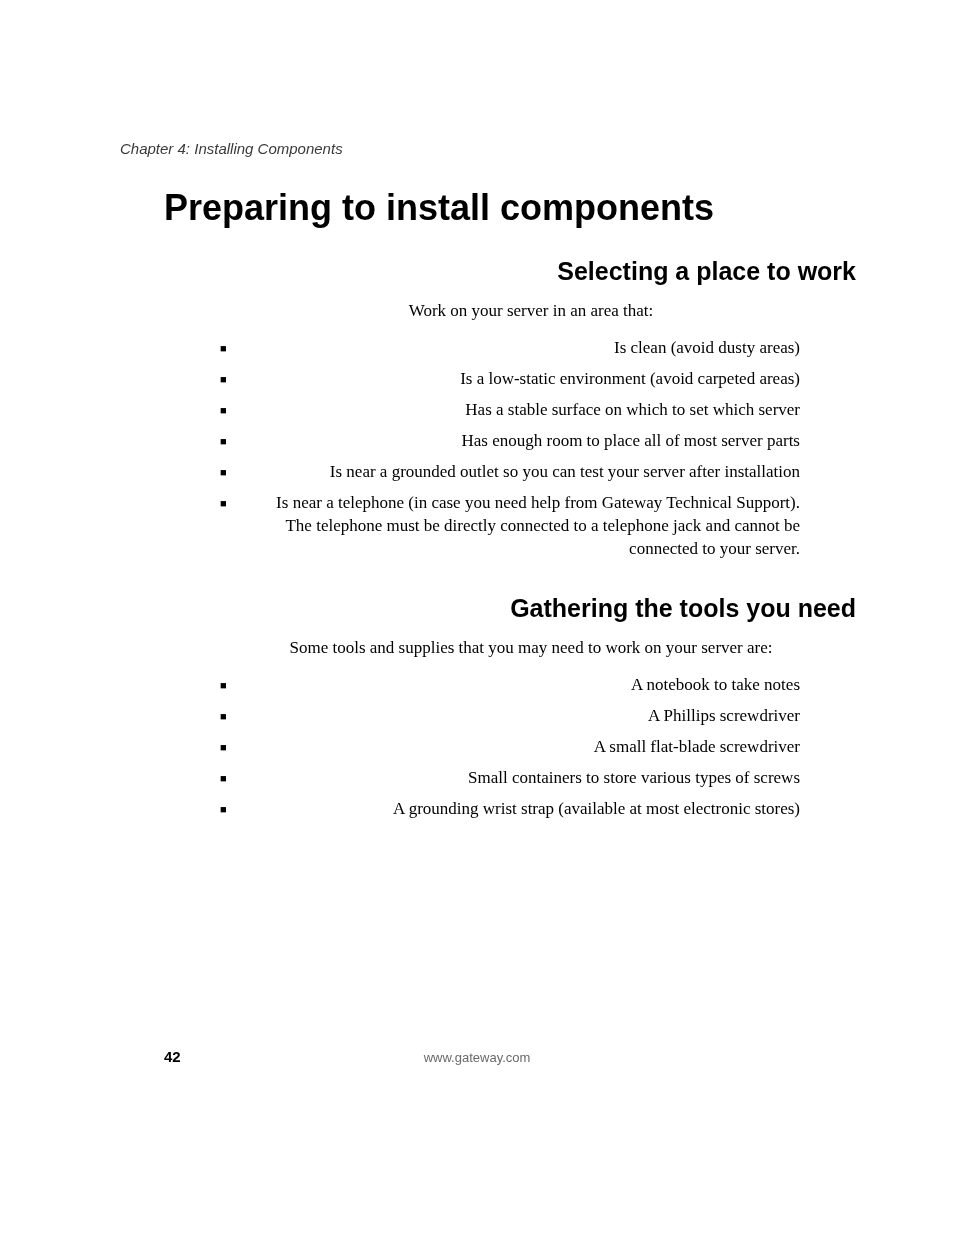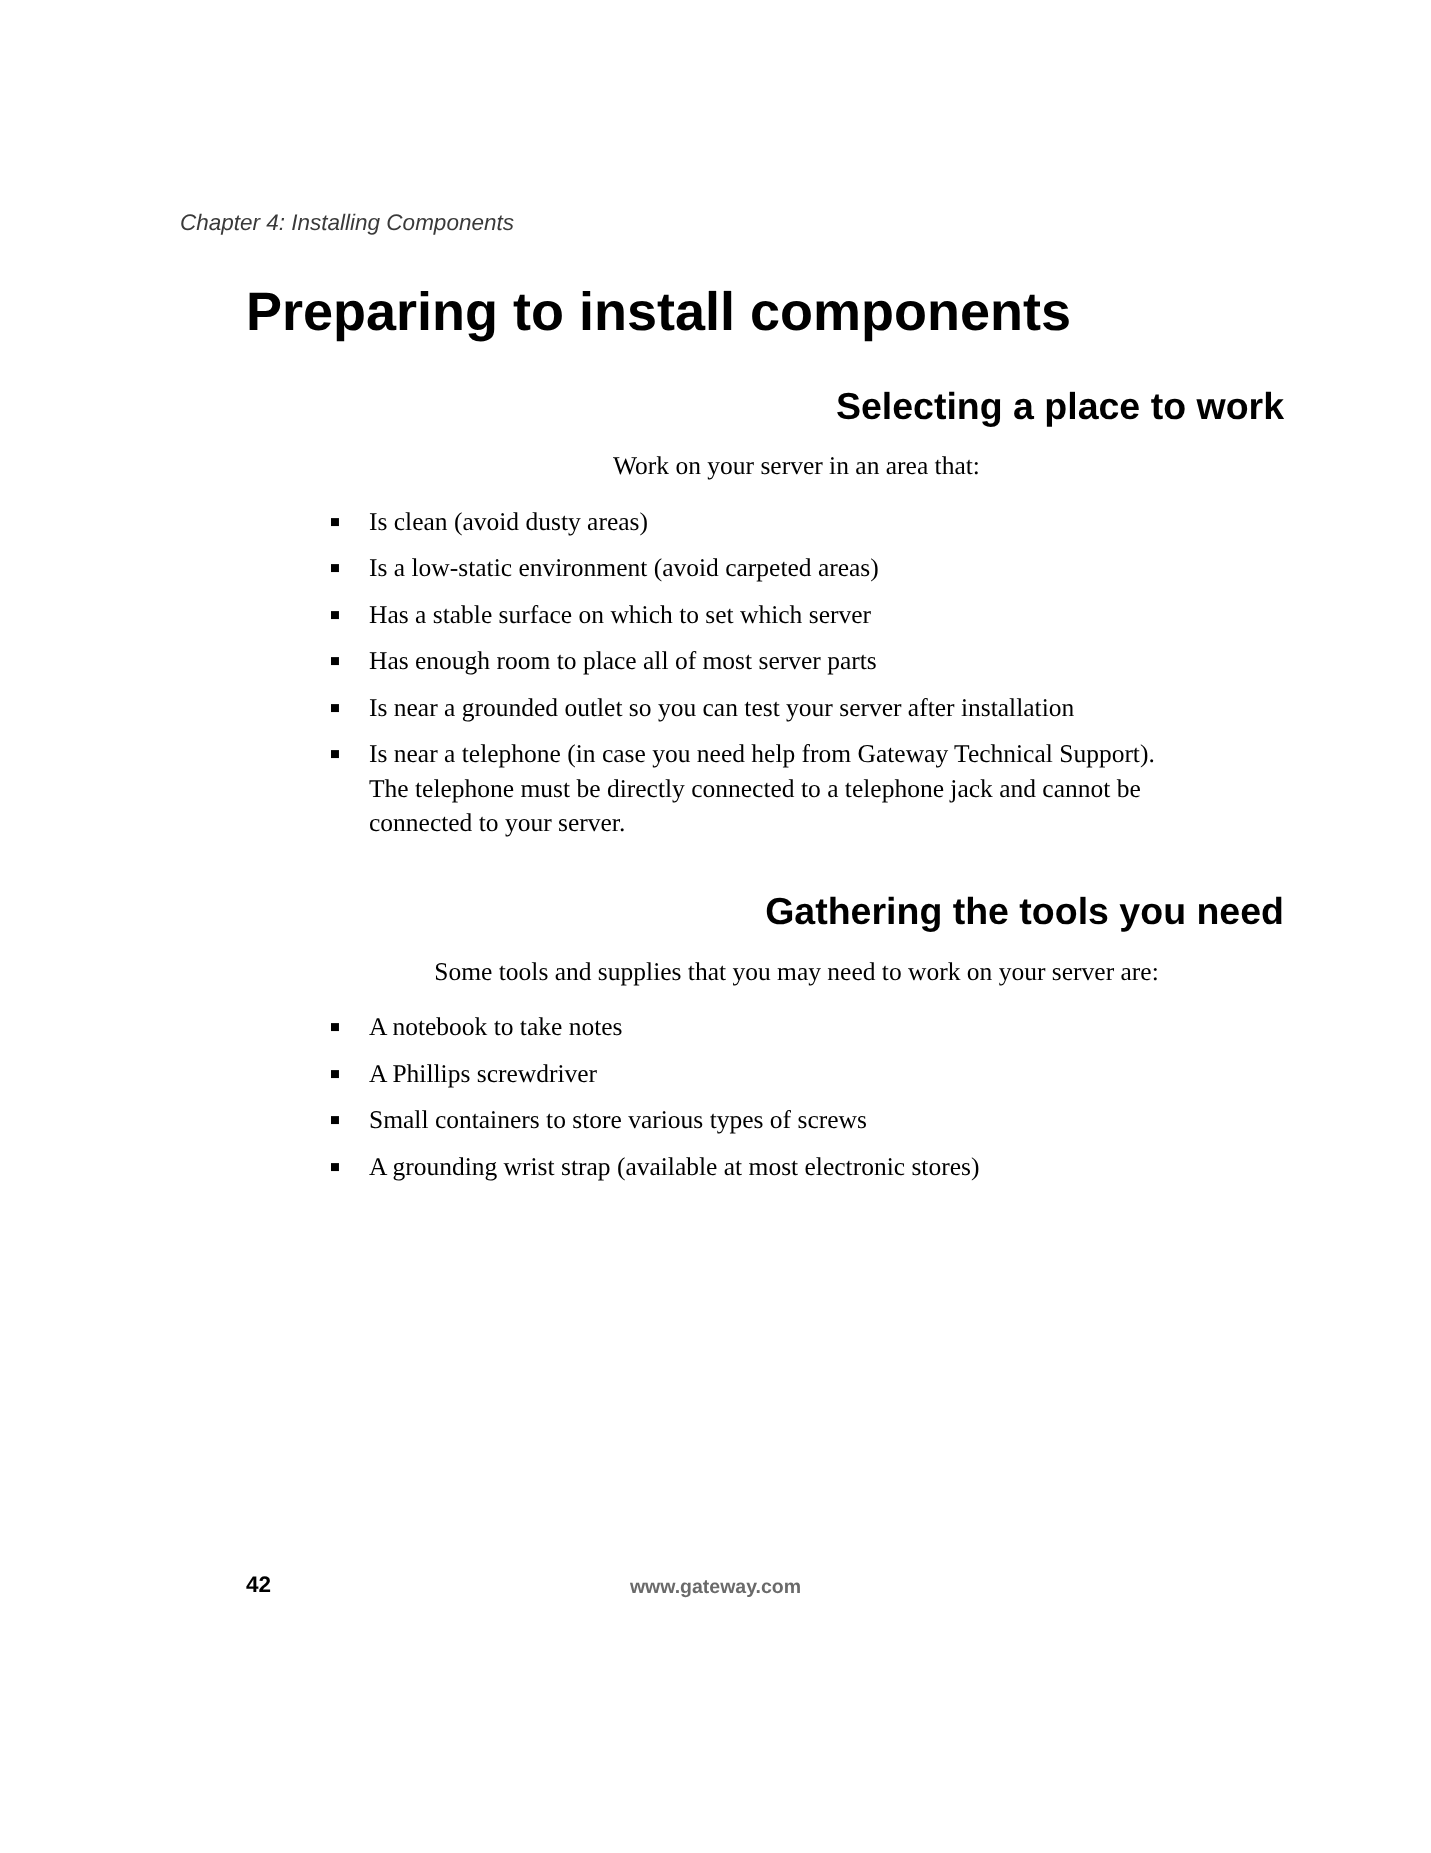--- a/index.html
+++ b/index.html
@@ -45,20 +45,21 @@
     font-size: 17px;
     margin: 0 0 10px 86px;
     line-height: 1.35;
     text-align: center;
   }
   ul.bullets {
     list-style: none;
     margin: 0 0 30px 100px;
     padding: 0;
     max-width: 580px;
+    text-align: right;
   }
   ul.bullets li {
     position: relative;
     font-family: Georgia, "Times New Roman", serif;
     font-size: 17px;
     line-height: 1.35;
     padding: 4px 0 4px 26px;
   }
   ul.bullets li::before {
     content: "■";
@@ -92,21 +93,20 @@
   }
   .footer-url {
     position: absolute;
     left: 0;
     right: 0;
     bottom: 0;
     text-align: center;
     font-family: Arial, Helvetica, sans-serif;
     font-size: 13px;
     color: #6a6a6a;
-    font-weight: bold;
   }
 </style>
 </head>
 <body>
 
 <div class="page">
 
   <div class="running-header">Chapter 4: Installing Components</div>
 
   <h1 class="main-title">Preparing to install components</h1>
@@ -120,20 +120,21 @@
     <li>Has enough room to place all of most server parts</li>
     <li>Is near a grounded outlet so you can test your server after installation</li>
     <li>Is near a telephone (in case you need help from Gateway Technical Support). The telephone must be directly connected to a telephone jack and cannot be connected to your server.</li>
   </ul>
 
   <h2 class="section-title">Gathering the tools you need</h2>
   <p class="intro">Some tools and supplies that you may need to work on your server are:</p>
   <ul class="bullets">
     <li>A notebook to take notes</li>
     <li>A Phillips screwdriver</li>
+    <li>A small flat-blade screwdriver</li>
     <li>Small containers to store various types of screws</li>
     <li>A grounding wrist strap (available at most electronic stores)</li>
   </ul>
 
   <div class="footer">
     <div class="footer-inner">
       <span class="page-number">42</span>
       <span class="footer-url">www.gateway.com</span>
     </div>
   </div>

